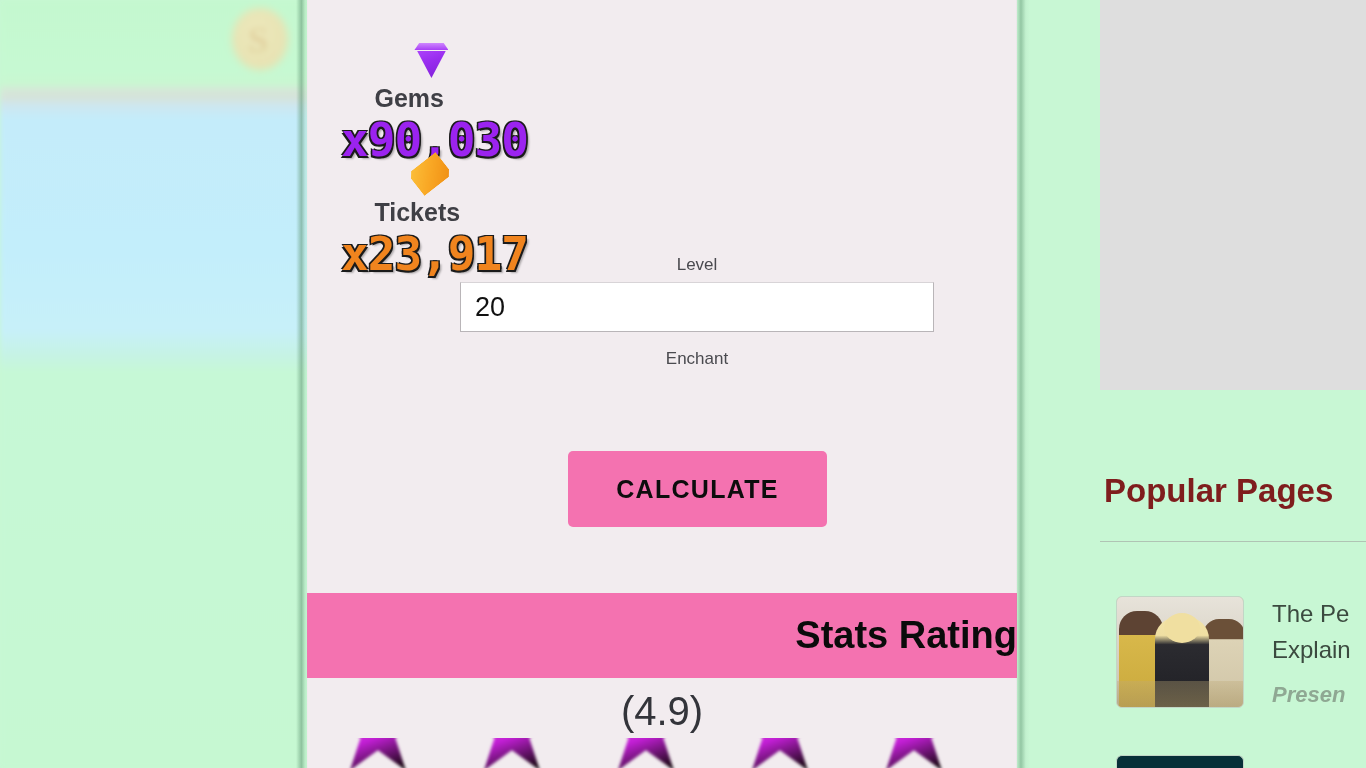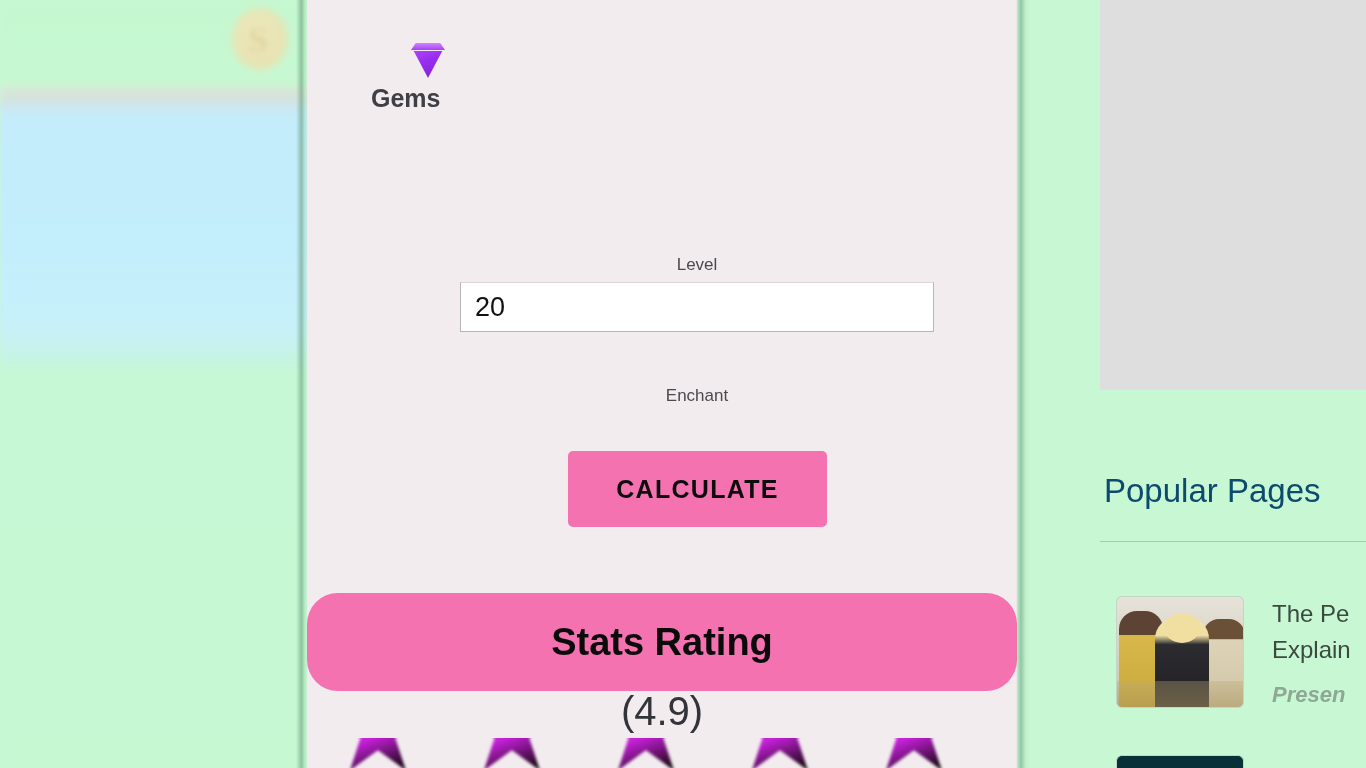--- a/index.html
+++ b/index.html
@@ -118,36 +118,36 @@
   .field-input {
     display:block; width:474px; height:50px;
     background:#ffffff;
     border:1px solid #b9b5b8;
     border-top-color:#d8d4d7;
     font-family:"Liberation Sans", sans-serif;
     font-size:27px; color:#111; padding:0 14px;
     outline:none;
   }
   .fw-level   { top:248px; }
-  .fw-enchant { top:342px;margin-top:37px; }
+  .fw-enchant { top:342px; }
 
   
   .calc-btn {
     position:absolute; left:261px; top:451px; width:259px; height:76px;
     background:#f472b0; border:none; border-radius:5px;
     font-family:"Liberation Sans", sans-serif;
     font-size:25px; font-weight:bold; letter-spacing:1.3px;
     color:#0d0d0d; cursor:pointer;
   }
 
   
   .rating-banner {
-    position:absolute; left:0; top:593px; width:710px; height:98px;
+    position:absolute; left:0; top:593px; width:710px; height:85px;
     background:#f472b0;
-    display:flex; align-items:center; justify-content:center;border-radius:31px;
+    display:flex; align-items:center; justify-content:flex-end;
   }
   .rating-banner-text {
     font-size:38px; font-weight:bold; color:#0b0b0b;
   }
   .rating-score {
     position:absolute; left:0; top:689px; width:710px;
     text-align:center; font-size:40px; color:#33343a;
   }
   .stars-row {
     position:absolute; left:18px; top:738px; width:674px;
@@ -165,21 +165,21 @@
     filter:blur(1.4px);
   }
 
   
   .gray-box {
     position:absolute; left:1100px; top:0; width:266px; height:390px;
     background:#dedede;
   }
   .popular-title {
     position:absolute; left:1104px; top:472px;
-    font-size:33px; font-weight:normal; color:#0c4a6e;
+    font-size:33px; font-weight:bold; color:#7f1d1d;
     white-space:nowrap;
   }
   .popular-rule {
     position:absolute; left:1100px; top:541px; width:266px; height:1px;
     background:#b0c4b4;
   }
   .pp-item { position:absolute; }
   .pp-item-1 { left:1116px; top:596px; }
   .pp-thumb {
     width:128px; height:112px; border-radius:6px;
@@ -221,22 +221,30 @@
   <div class="bg-right"></div>
 
   <div class="panel">
 
     <div class="currency-row cur-gems">
       <div class="cur-icon">
         <div class="gem-top"></div>
           <div class="gem-shape"></div>
       </div>
       <div class="cur-label">Gems</div>
-    </div>
-
+      <div class="cur-value gems">x90,030</div>
+    </div>
+
+    <div class="currency-row cur-tickets">
+      <div class="cur-icon">
+        <div class="ticket-shape"></div>
+      </div>
+      <div class="cur-label">Tickets</div>
+      <div class="cur-value tickets">x23,917</div>
+    </div>
 
     <div class="field-wrap fw-level">
       <div class="field-label">Level</div>
       <input class="field-input" type="text" value="20" style="">
     </div>
 
     <div class="field-wrap fw-enchant">
       <div class="field-label">Enchant</div>
     </div>
 

